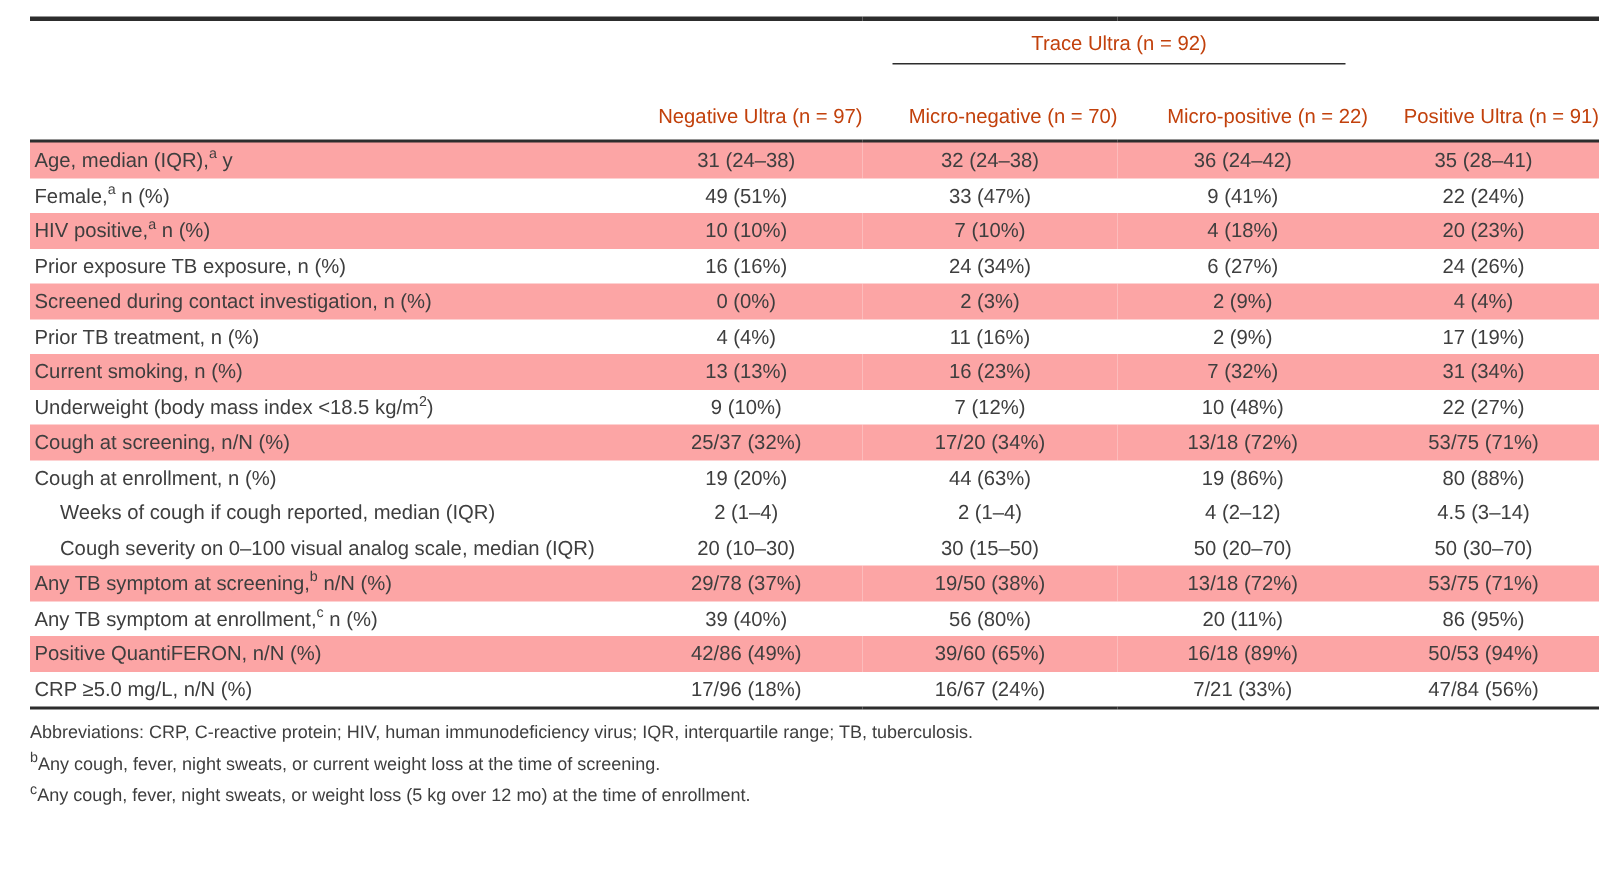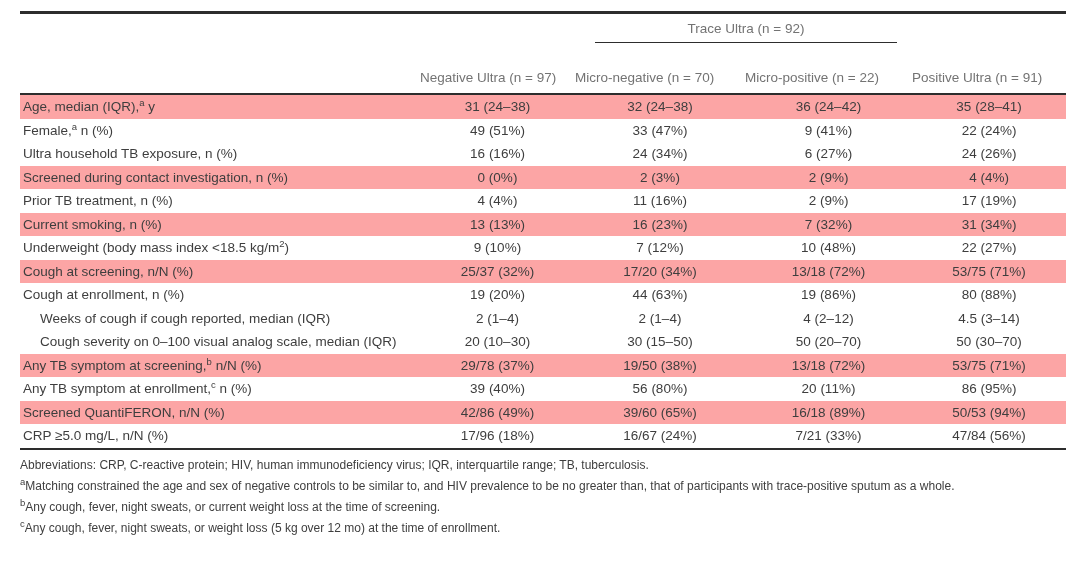--- a/index.html
+++ b/index.html
@@ -26,36 +26,36 @@
   }
   col.c-label { width: 400px; }
   col.c-1 { width: 155px; }
   col.c-2 { width: 170px; }
   col.c-3 { width: 167px; }
   col.c-4 { width: 154px; }
 
   thead th {
     font-weight: normal;
     font-size: 13.5px;
-    color: #737373;
+    color: #c2410c;
     padding: 0;
   }
   tr.span-row th { height: 35px; vertical-align: top; }
   .span-label-wrap {
     margin: 0 15px 0 20px;
     padding-top: 7px;
     padding-bottom: 6px;
     text-align: center;
     border-bottom: 1.5px solid #2d2d2d;
   }
   tr.cols-row th {
     height: 36px;
     vertical-align: bottom;
     padding-bottom: 8px;
-    text-align: left;
+    text-align: right;
     border-bottom: 2px solid #2d2d2d;
   }
 
   tbody td {
     height: 23.5px;
     font-size: 13.5px;
     padding: 0;
     vertical-align: middle;
     white-space: nowrap;
   }
@@ -121,22 +121,29 @@
           <td class="val">36 (24–42)</td>
           <td class="val">35 (28–41)</td>
         </tr>
         <tr>
           <td class="label">Female,<sup>a</sup> n (%)</td>
           <td class="val">49 (51%)</td>
           <td class="val">33 (47%)</td>
           <td class="val">9 (41%)</td>
           <td class="val">22 (24%)</td>
         </tr>
-        <tr>
-          <td class="label">Ultra household TB exposure, n (%)</td>
+        <tr class="shaded">
+          <td class="label">HIV positive,<sup>a</sup> n (%)</td>
+          <td class="val">10 (10%)</td>
+          <td class="val">7 (10%)</td>
+          <td class="val">4 (18%)</td>
+          <td class="val">20 (23%)</td>
+        </tr>
+        <tr>
+          <td class="label">Prior exposure TB exposure, n (%)</td>
           <td class="val">16 (16%)</td>
           <td class="val">24 (34%)</td>
           <td class="val">6 (27%)</td>
           <td class="val">24 (26%)</td>
         </tr>
         <tr class="shaded">
           <td class="label">Screened during contact investigation, n (%)</td>
           <td class="val">0 (0%)</td>
           <td class="val">2 (3%)</td>
           <td class="val">2 (9%)</td>
@@ -199,36 +206,35 @@
           <td class="val">53/75 (71%)</td>
         </tr>
         <tr>
           <td class="label">Any TB symptom at enrollment,<sup>c</sup> n (%)</td>
           <td class="val">39 (40%)</td>
           <td class="val">56 (80%)</td>
           <td class="val">20 (11%)</td>
           <td class="val">86 (95%)</td>
         </tr>
         <tr class="shaded">
-          <td class="label">Screened QuantiFERON, n/N (%)</td>
+          <td class="label">Positive QuantiFERON, n/N (%)</td>
           <td class="val">42/86 (49%)</td>
           <td class="val">39/60 (65%)</td>
           <td class="val">16/18 (89%)</td>
           <td class="val">50/53 (94%)</td>
         </tr>
         <tr>
           <td class="label">CRP ≥5.0 mg/L, n/N (%)</td>
           <td class="val">17/96 (18%)</td>
           <td class="val">16/67 (24%)</td>
           <td class="val">7/21 (33%)</td>
           <td class="val">47/84 (56%)</td>
         </tr>
       </tbody>
   </table>
 
   <div class="footnotes">
       <div class="footnote">Abbreviations: CRP, C-reactive protein; HIV, human immunodeficiency virus; IQR, interquartile range; TB, tuberculosis.</div>
-      <div class="footnote"><sup>a</sup>Matching constrained the age and sex of negative controls to be similar to, and HIV prevalence to be no greater than, that of participants with trace-positive sputum as a whole.</div>
       <div class="footnote"><sup>b</sup>Any cough, fever, night sweats, or current weight loss at the time of screening.</div>
       <div class="footnote"><sup>c</sup>Any cough, fever, night sweats, or weight loss (5 kg over 12 mo) at the time of enrollment.</div>
     </div>
 
 </div>
 
 </body></html>

